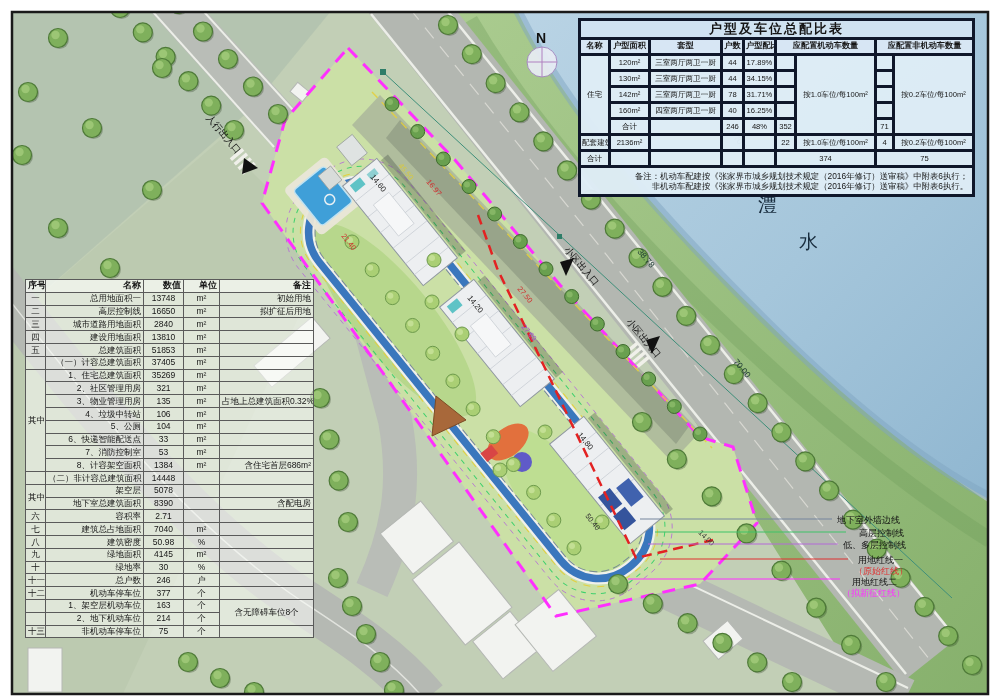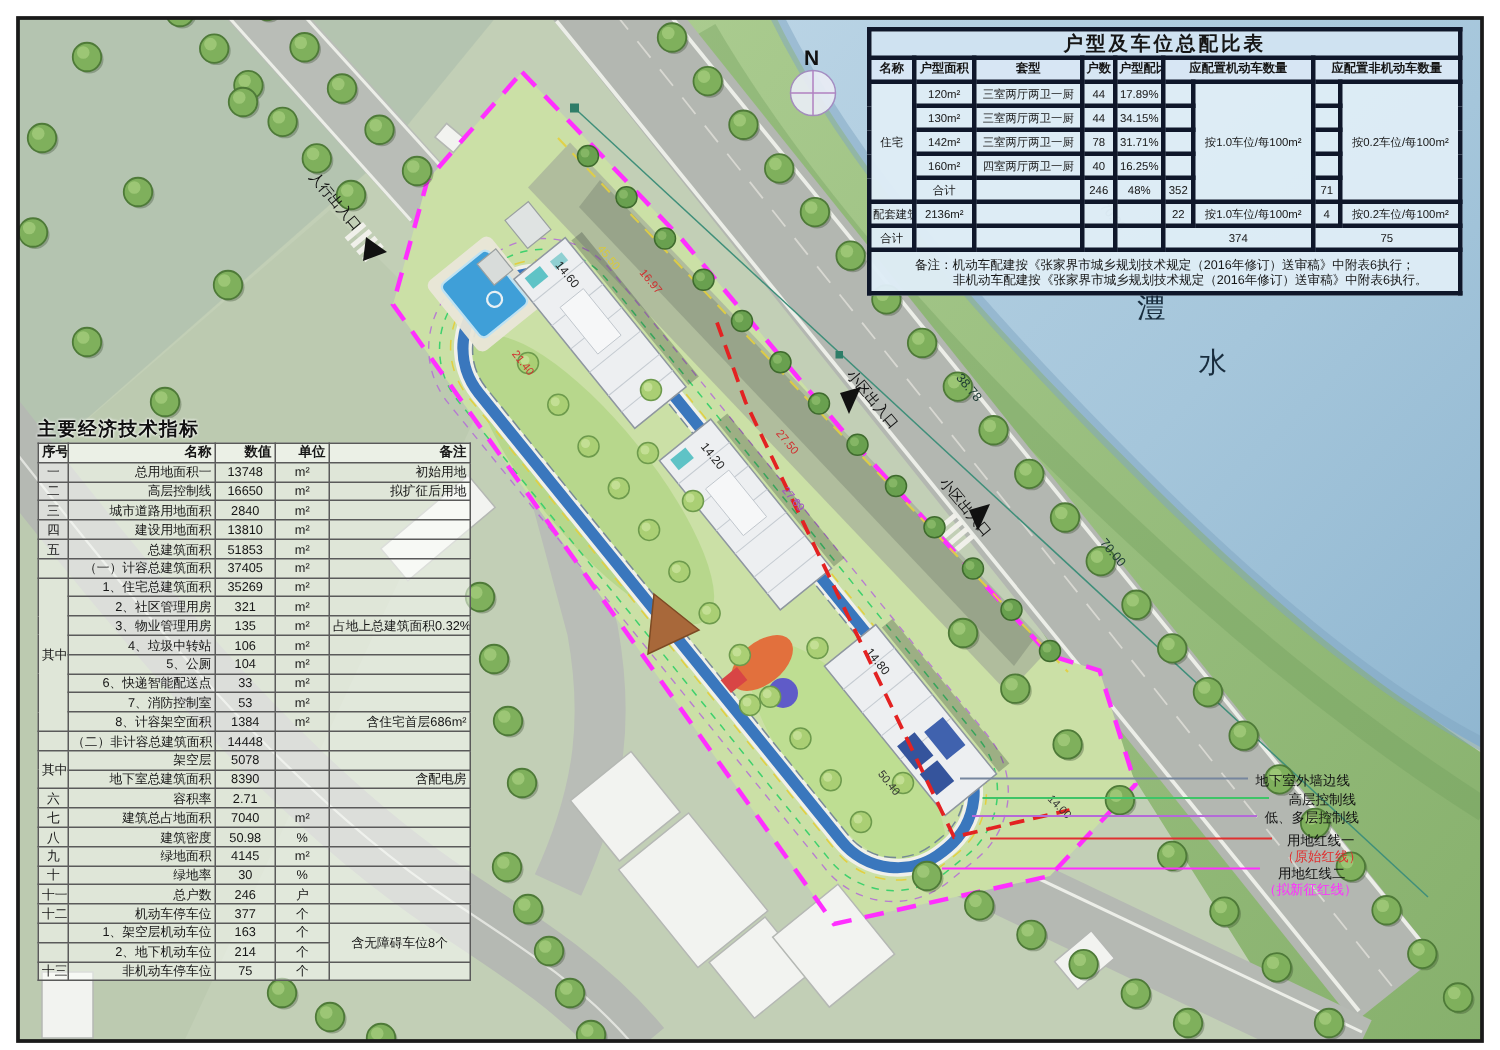--- a/index.html
+++ b/index.html
@@ -16,21 +16,21 @@
     text-shadow:0 0 2px #fff,0 0 2px #fff;}
   #eco{width:288px;background:rgba(252,254,250,.55);}
   #eco td{border:1px solid #5a5a5a;font-size:8.5px;height:11.8px;line-height:1.02;padding:0 2px;}
   #eco td.h{font-weight:bold;font-size:9px;background:rgba(250,252,248,.45);text-align:right;}
   
   #pk-wrap{position:absolute;left:578px;top:18px;width:394px;z-index:5;}
   #pk{width:394px;background:rgba(222,236,246,.97);border:2px solid #32507a;}
   #pk td{border:3px solid #0f172a;font-size:7.6px;height:13px;line-height:1.05;padding:0 1px;}
   #pk td.title{font-size:13px;font-weight:bold;height:16px;background:#cfe2f1;letter-spacing:2px;}
   #pk td.h{font-weight:bold;font-size:8.2px;background:rgba(214,230,243,.95);}
-  #pk td.notes{text-align:center;font-size:8.4px;height:24px;line-height:1.25;padding:1px 4px;white-space:normal;}
+  #pk td.notes{text-align:right;font-size:8.4px;height:24px;line-height:1.25;padding:1px 4px;white-space:normal;}
   #pk td.notes .n2{padding-left:34px;}
   .svgtxt{font-family:"Liberation Sans","DejaVu Sans",sans-serif;}
 </style>
 </head>
 <body>
 
 <div id="stage">
 
 <svg id="plan-svg" width="1000" height="700" viewBox="0 0 1000 700">
   <defs>
@@ -357,21 +357,20 @@
       <text x="908" y="574" text-anchor="end" fill="#e03030">（原始红线）</text>
       <text x="897" y="585" text-anchor="end" fill="#111">用地红线二</text>
       <text x="905" y="596" text-anchor="end" fill="#ff2fff">（拟新征红线）</text>
     </g>
   </g>
 
   <rect x="12" y="12" width="976" height="682" fill="none" stroke="#1a1a1a" stroke-width="2.5"></rect>
 </svg>
 
 <div id="eco-wrap">
-  <div class="eco-title">主要经济技术指标</div>
   <table id="eco">
     <colgroup>
           <col style="width:20px">
           <col style="width:98px">
           <col style="width:40px">
           <col style="width:36px">
           <col style="width:94px">
         </colgroup>
     <tbody id="eco-body">
           <tr>

